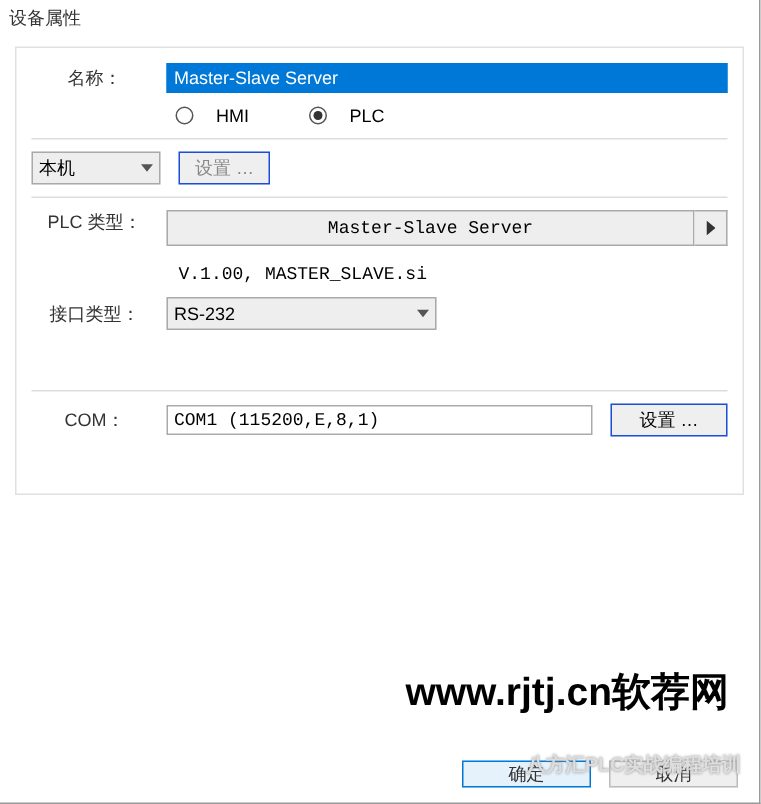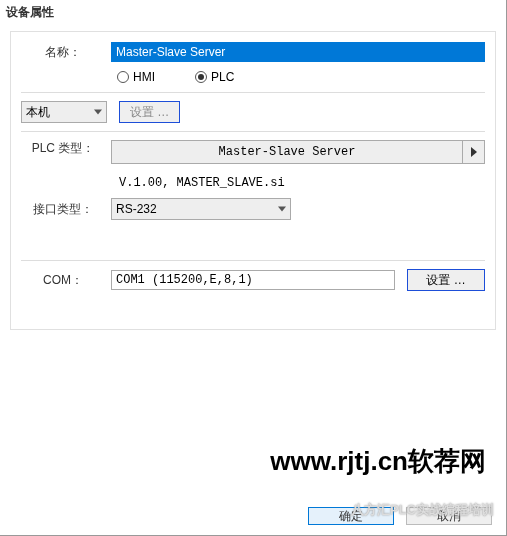--- a/index.html
+++ b/index.html
@@ -11,21 +11,20 @@
   height: 536px;
   position: relative;
   overflow: hidden;
   border-right: 1px solid #999;
   border-bottom: 1px solid #999;
 }
 .title-area {
   padding: 4px 6px;
   font-size: 12px;
   color: #333;
-  font-weight: bold;
 }
 .form-area {
   margin: 6px 10px 0 10px;
   border: 1px solid #e0e0e0;
   background: #fff;
   padding: 10px 10px 30px 10px;
 }
 .row {
   display: flex;
   align-items: center;
@@ -47,21 +46,21 @@
   color: #000;
 }
 .text-input.sel::selection { background: #0078d7; color: #fff; }
 .radio-row {
   display: flex;
   align-items: center;
   margin-left: 96px;
   gap: 40px;
   margin-bottom: 6px;
 }
-.radio-item { display: flex; align-items: center; gap: 4px; }
+.radio-item { display: flex; align-items: center; gap: 15px; }
 .radio-circle {
   width: 12px; height: 12px; border: 1px solid #555; border-radius: 50%;
   display: inline-flex; align-items: center; justify-content: center;
   background: #fff;
 }
 .radio-circle.checked::after {
   content: ""; width: 6px; height: 6px; background: #333; border-radius: 50%;
 }
 .divider {
   border: none;

